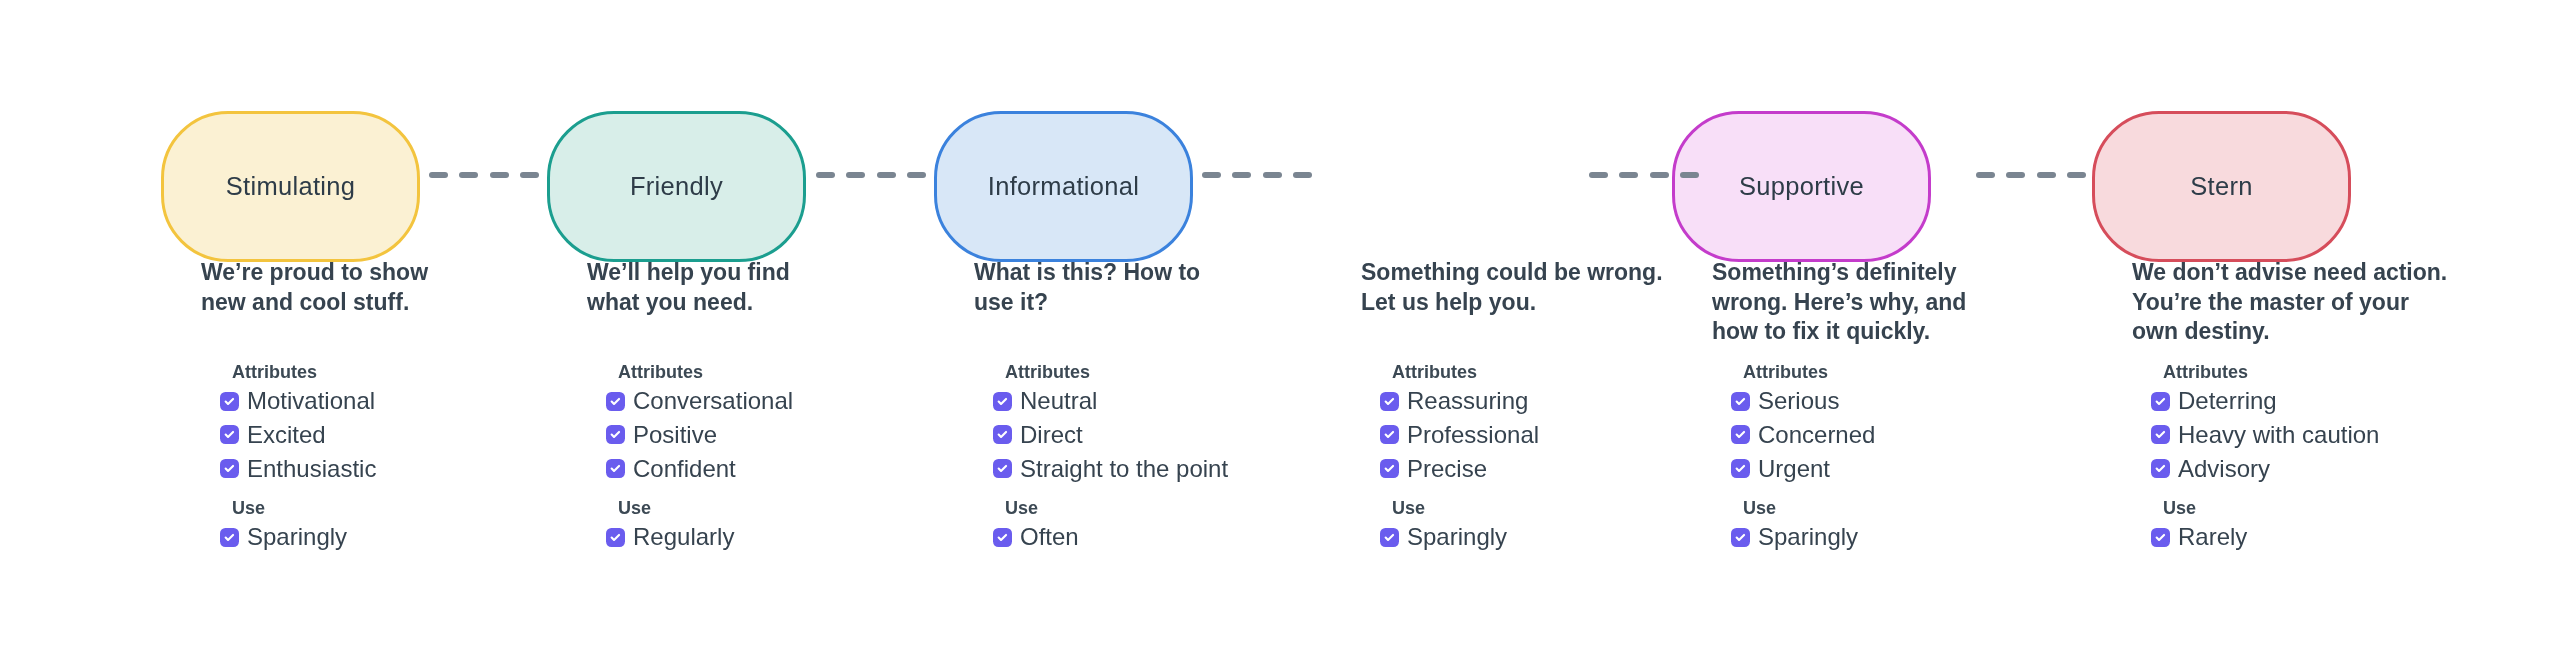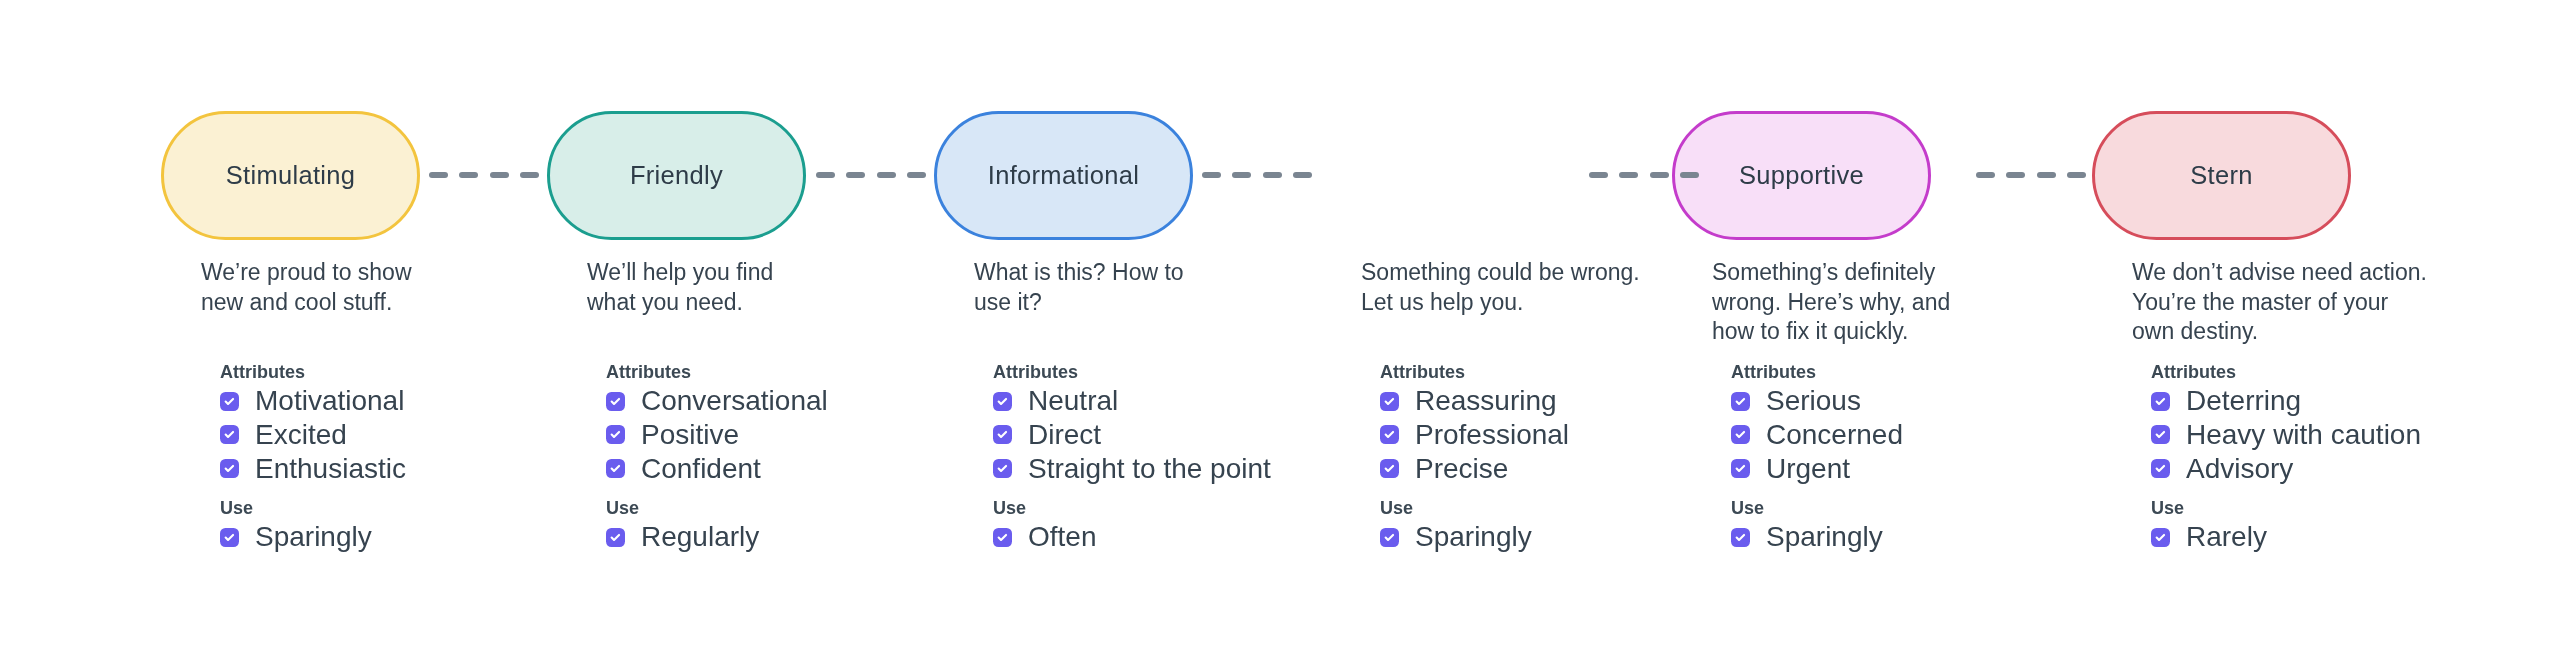--- a/index.html
+++ b/index.html
@@ -6,40 +6,40 @@
   body{
     width:2576px;height:649px;position:relative;overflow:hidden;
     background:#ffffff;
     font-family:"Liberation Sans",sans-serif;
     color:#36434F;
   }
   .tone{position:absolute;top:0;height:100%;width:309px;}
   .col0{left:161px}.col1{left:547px}.col2{left:934px}.col3{left:1321px}.col4{left:1672px}.col5{left:2092px}
 
   .pill{
-    position:absolute;top:111px;left:0;width:259px;height:129px;box-sizing:border-box;
+    position:absolute;top:111px;left:0;width:259px;height:151px;box-sizing:border-box;
     border:3.4px solid var(--pill-border,#ccc);background:var(--pill-fill,#eee);
     border-radius:67px;display:flex;align-items:center;justify-content:center;
     font-size:25.5px;color:#2E3C48;letter-spacing:0.3px;
   }
   .desc{
     position:absolute;top:258px;left:40px;
-    font-size:23px;line-height:29.5px;color:#36434F;white-space:nowrap;
+    font-size:23px;line-height:29.5px;color:#36434F;white-space:nowrap;font-weight:bold;
   }
   .attrs{position:absolute;top:362px;left:59px;}
   .use-block{position:absolute;top:498px;left:59px;}
-  .section-heading{font-size:18px;line-height:21.5px;font-weight:700;color:#3C4954;margin:0 0 8px 0;}
+  .section-heading{font-size:18px;line-height:21.5px;font-weight:700;color:#3C4954;margin:0 0 8px 12px;}
   .row{display:flex;align-items:center;margin-bottom:14.8px;height:19px;}
   .checkbox{
     width:19px;height:19px;border-radius:5.4px;flex:0 0 auto;
     background:var(--checkbox,#6A5CEE);
     display:flex;align-items:center;justify-content:center;
   }
   .checkbox svg{width:12.7px;height:12.7px;display:block;}
-  .row .label{font-size:28px;margin-left:16px;color:#36434F;white-space:nowrap;}
+  .row .label{font-size:24px;margin-left:8px;color:#36434F;white-space:nowrap;}
 
   .connector{
     position:absolute;top:172px;width:110px;height:6px;
     display:flex;justify-content:space-between;align-items:center;
   }
   .dash{width:19px;height:6px;border-radius:3.4px;background:var(--dash,#7A8591);}
   .cx0{left:429px}.cx1{left:816px}.cx2{left:1202px}.cx3{left:1589px}.cx4{left:1976px}
 </style>
 </head>
 <body>

